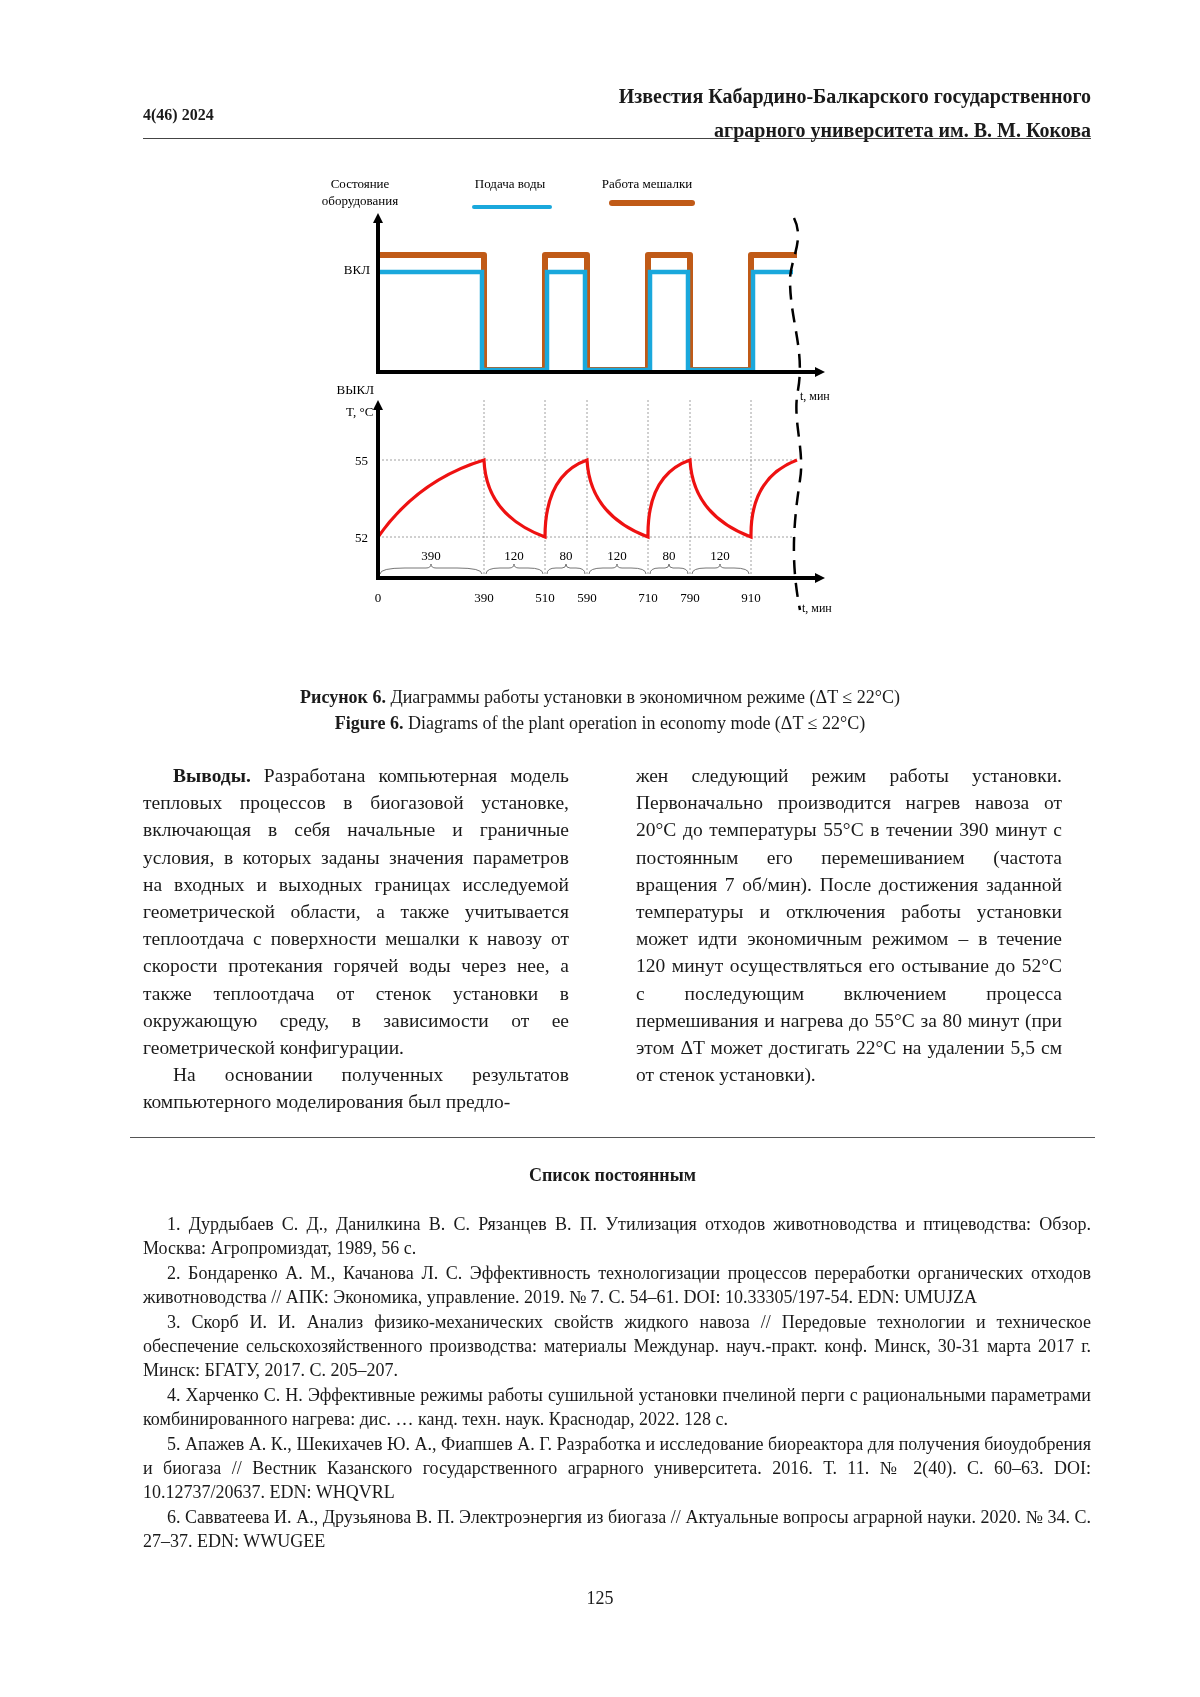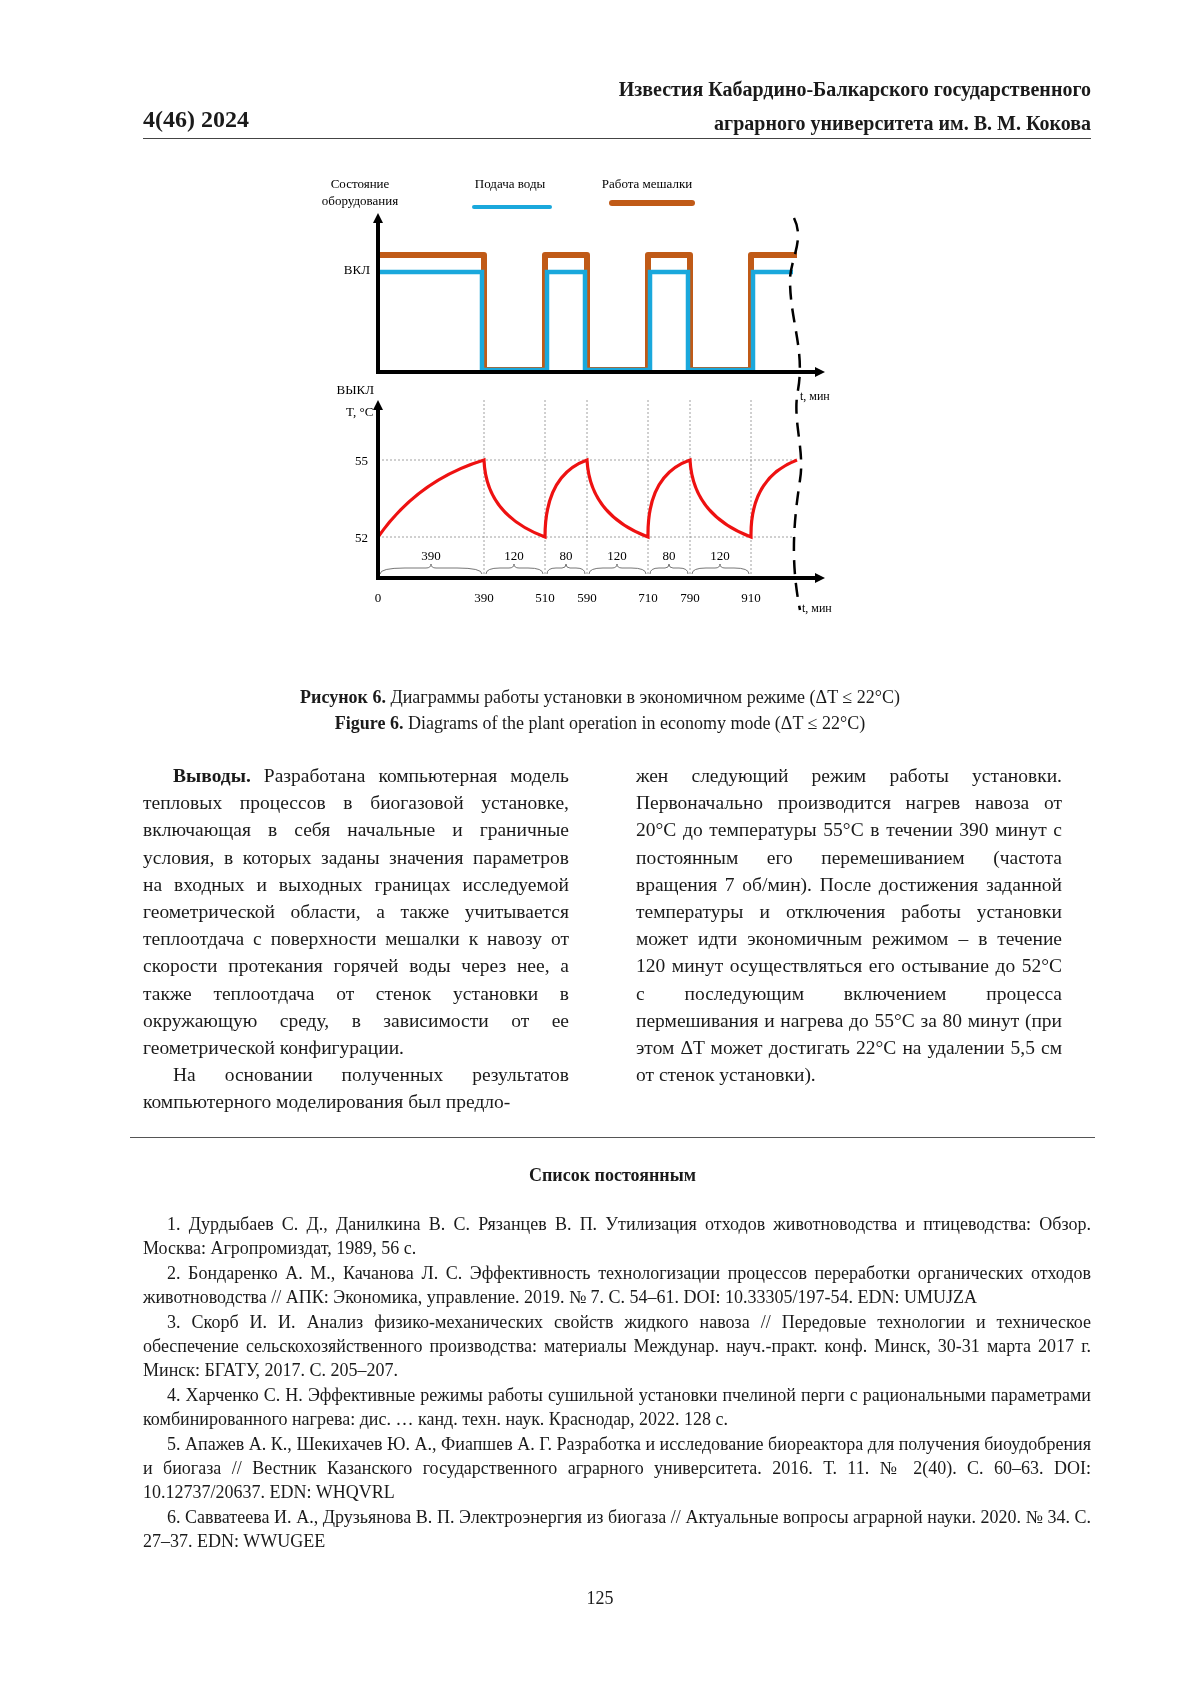--- a/index.html
+++ b/index.html
@@ -1,20 +1,20 @@
 <!DOCTYPE html>
 <html><head>
 <meta charset="utf-8">
 <style>
   html, body { margin: 0; padding: 0; background: #ffffff; }
   body { width: 1200px; height: 1697px; position: relative; overflow: hidden;
          font-family: "Liberation Serif", "DejaVu Serif", serif; color: #1a1a1a; }
   .header { position: absolute; left: 143px; top: 72px; width: 948px; height: 66px; }
-  .header .issue { position: absolute; left: 0; top: 34px; font-size: 24px; font-weight: bold; }
-  .header .journal { position: absolute; right: 0; top: 0; text-align: right; font-size: 20px;
+  .header .issue { position: absolute; left: 0; top: 34px; font-size: 16px; font-weight: bold; }
+  .header .journal { position: absolute; right: 0; top: 7px; text-align: right; font-size: 20px;
                      font-weight: bold; line-height: 34px; }
   .header .rule { position: absolute; left: 0; right: 0; top: 66px; border-top: 1.5px solid #444; }
   #figure { position: absolute; left: 300px; top: 160px; width: 640px; height: 500px; }
   .caption { position: absolute; left: 130px; width: 940px; top: 684px; text-align: center;
              font-size: 18px; line-height: 26px; }
   .caption b { font-weight: bold; }
   .col { position: absolute; top: 762px; width: 426px; font-size: 19.5px; line-height: 27.2px;
          text-align: justify; }
   .col.left { left: 143px; }
   .col.right { left: 636px; }

